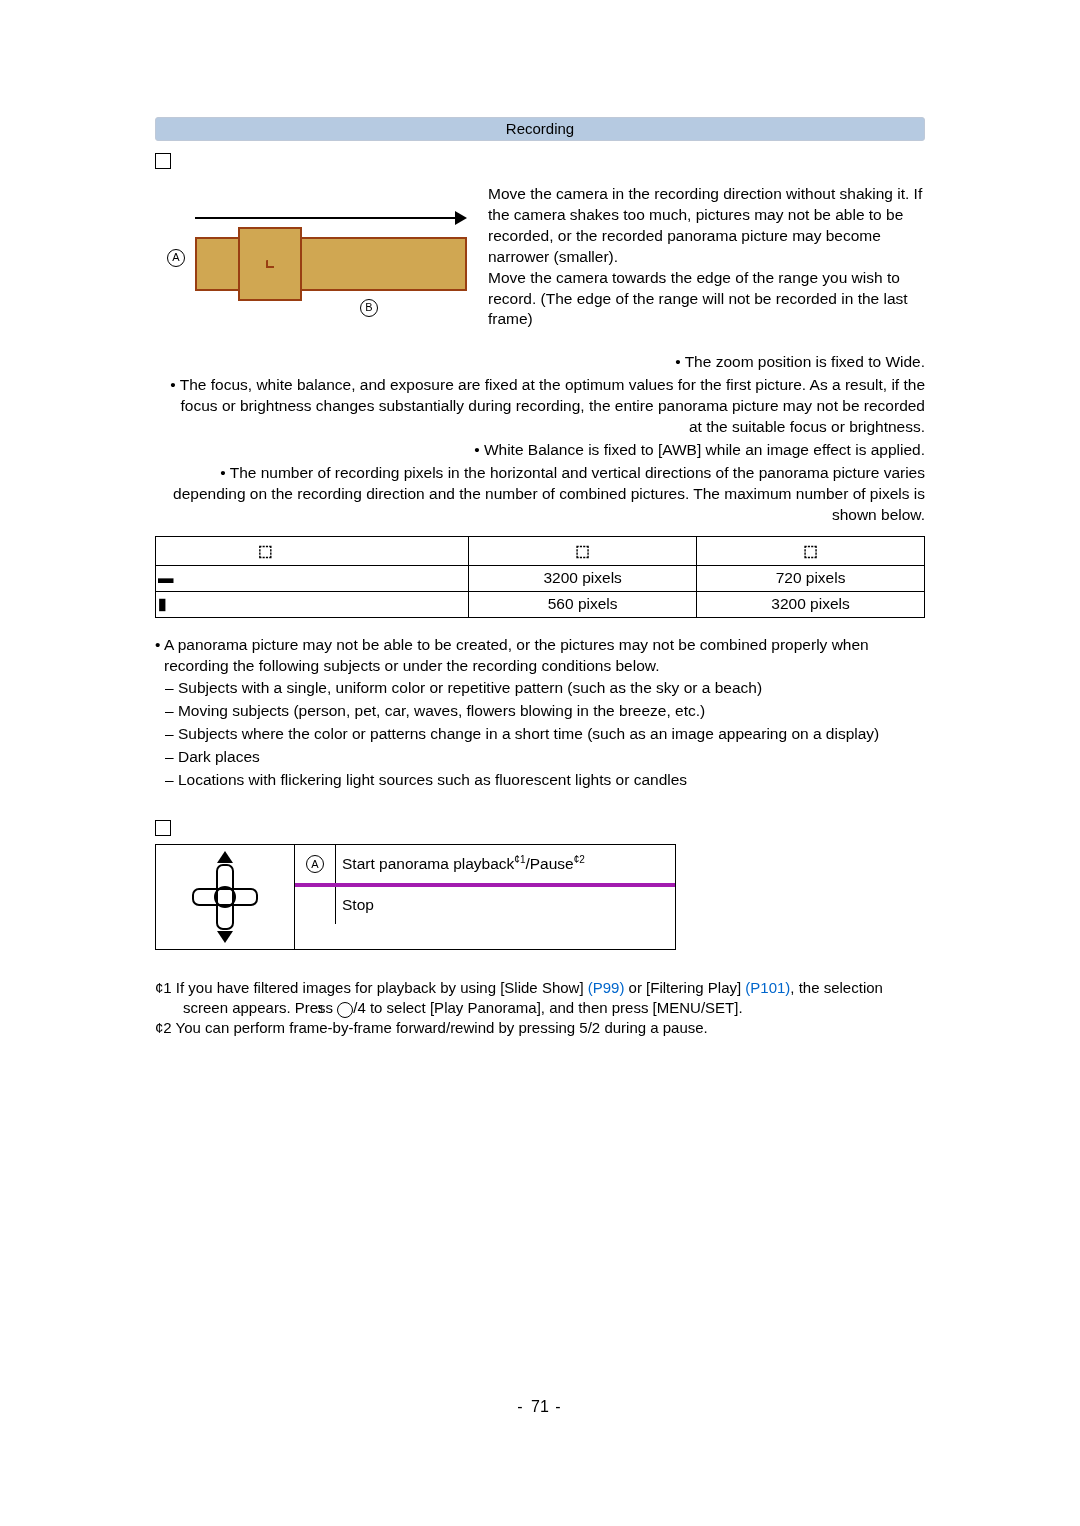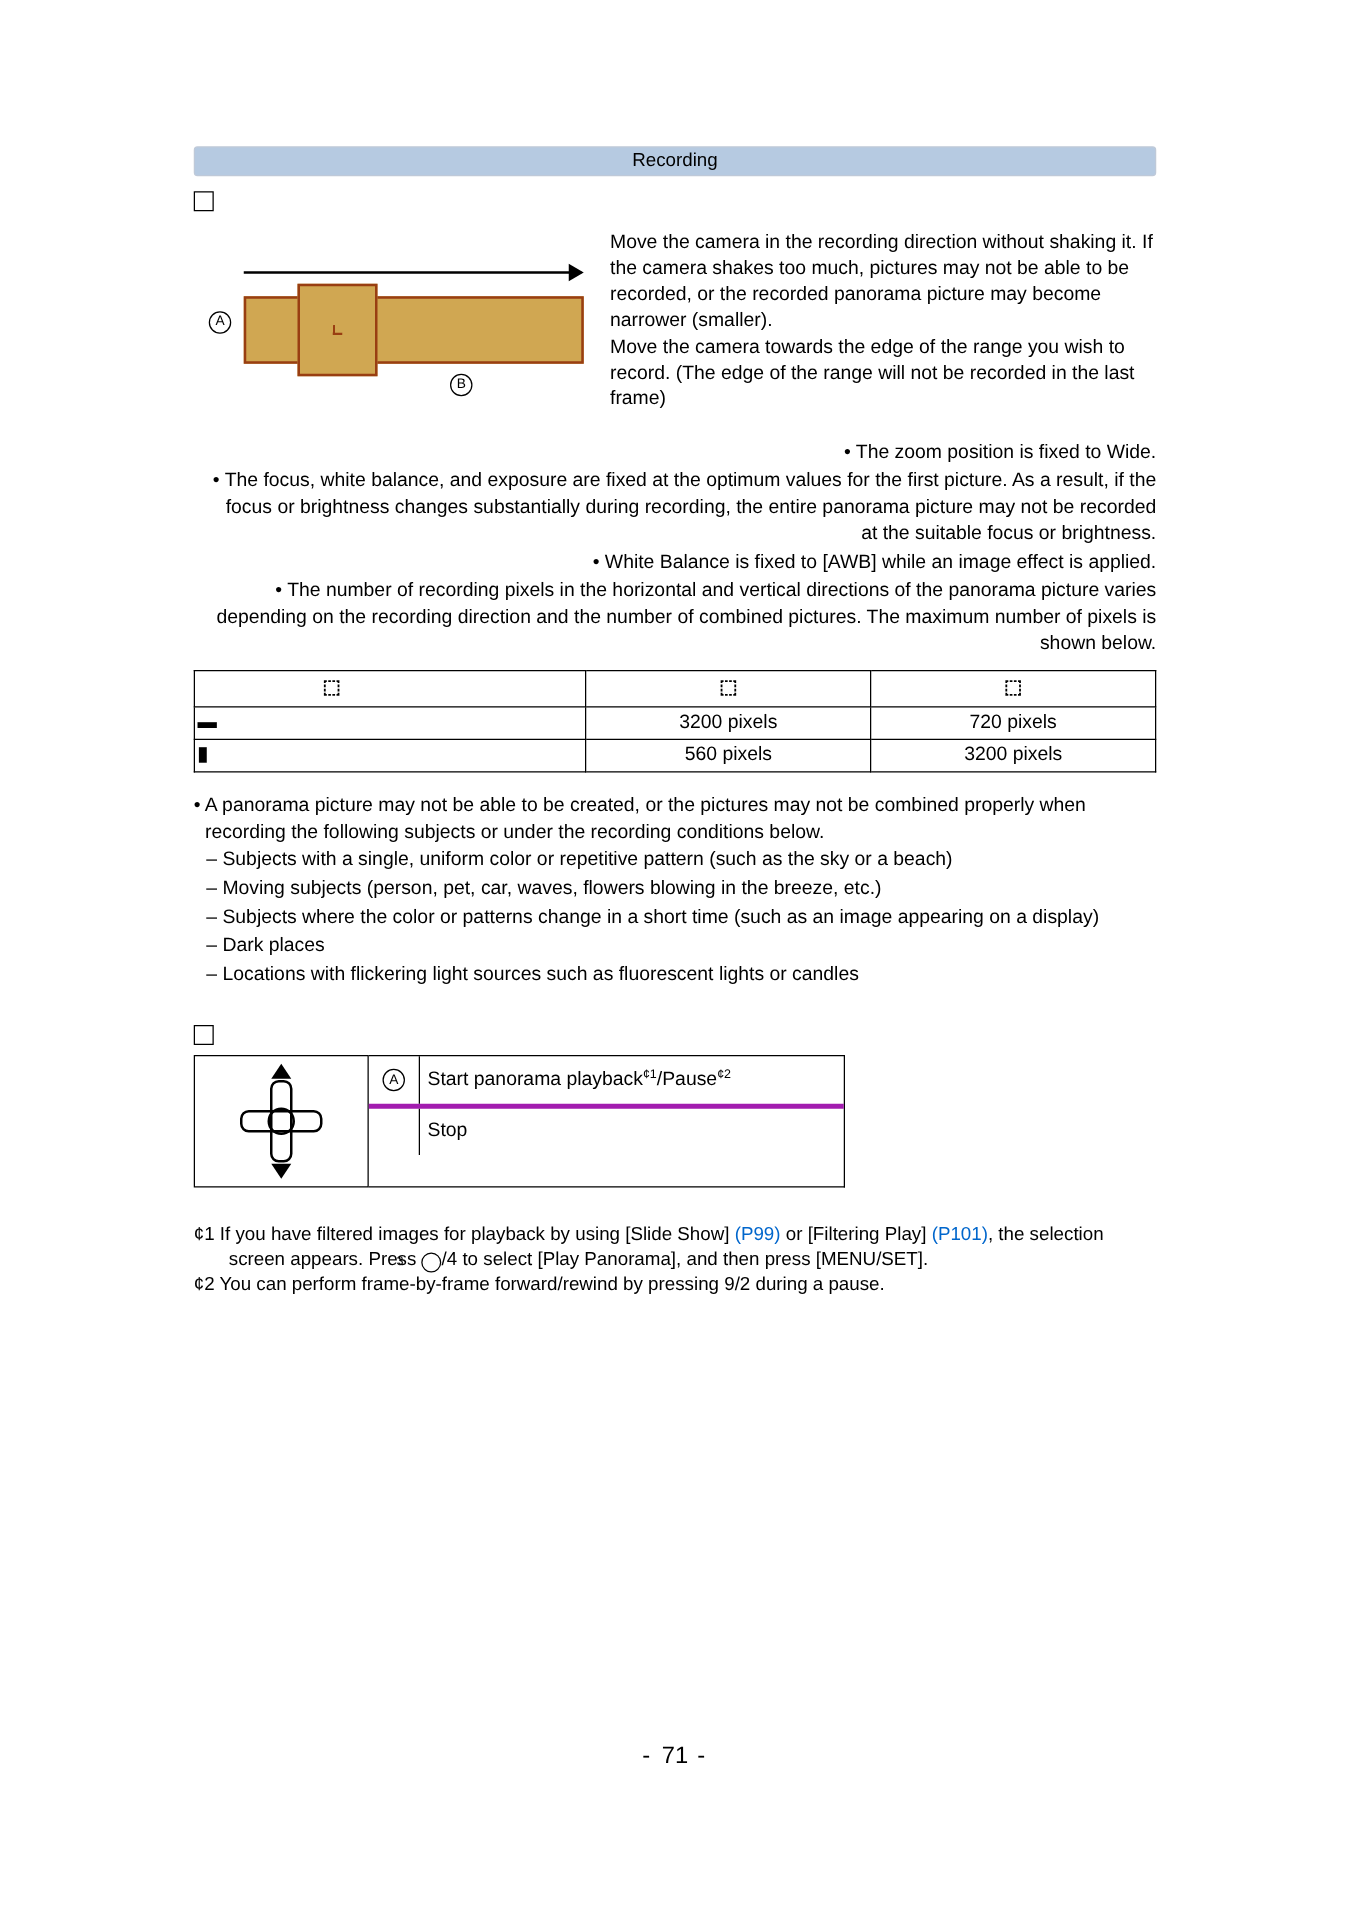--- a/index.html
+++ b/index.html
@@ -155,21 +155,21 @@
 .prow + .prow { border-top:4px solid #a21caf; }
 .pcell1 { width:40px; border-right:1px solid #000; display:flex; align-items:center; justify-content:center; }
 .pcell2 { flex:1; padding:8px 6px; }
 .footnotes { margin-top:28px; font-size:15px; }
 .footnotes p { margin:0; padding-left:28px; text-indent:-28px; }
 .blue { color:#0066cc; }
 .page-num {
   position:absolute;
   bottom:110px; left:0; right:0;
   text-align:center;
-  font-size:19px;
+  font-size:16px;
   color:#000;
 }
 .page-num .dash { letter-spacing:2px; }
 .tri-up { display:inline-block; width:0;height:0;border-left:8px solid transparent;border-right:8px solid transparent;border-bottom:12px solid #000; }
 .tri-down { display:inline-block; width:0;height:0;border-left:8px solid transparent;border-right:8px solid transparent;border-top:12px solid #000; }
 .dpad-svg { width:70px; height:68px; }
 sup { font-size: 10px; }
 </style>
 </head>
 <body>
@@ -264,21 +264,21 @@
           <div class="pcell2">Stop</div>
         </div>
       </div>
     </div>
 
     <div class="footnotes">
       <p>
         <span>¢1 If you have filtered images for playback by using [Slide Show] </span><span class="blue">(P99)</span><span> or [Filtering Play] </span><span class="blue">(P101)</span><span>, the selection screen appears. Press </span><span class="circle-label" style="width:14px;height:14px;font-size:10px;">3</span><span style="display:inline;">/4 to select [Play Panorama], and then press [MENU/SET].</span>
       </p>
       <p>
-        <span>¢2 You can perform frame-by-frame forward/rewind by pressing </span><span>9/2 during a pause.</span>
+        <span>¢2 You can perform frame-by-frame forward/rewind by pressing </span><span>5/2 during a pause.</span>
       </p>
     </div>
   </div>
 </div>
 
 <div class="page-num">
   <span class="dash">- </span><span>71</span><span class="dash"> -</span>
 </div>
 
 </body></html>

